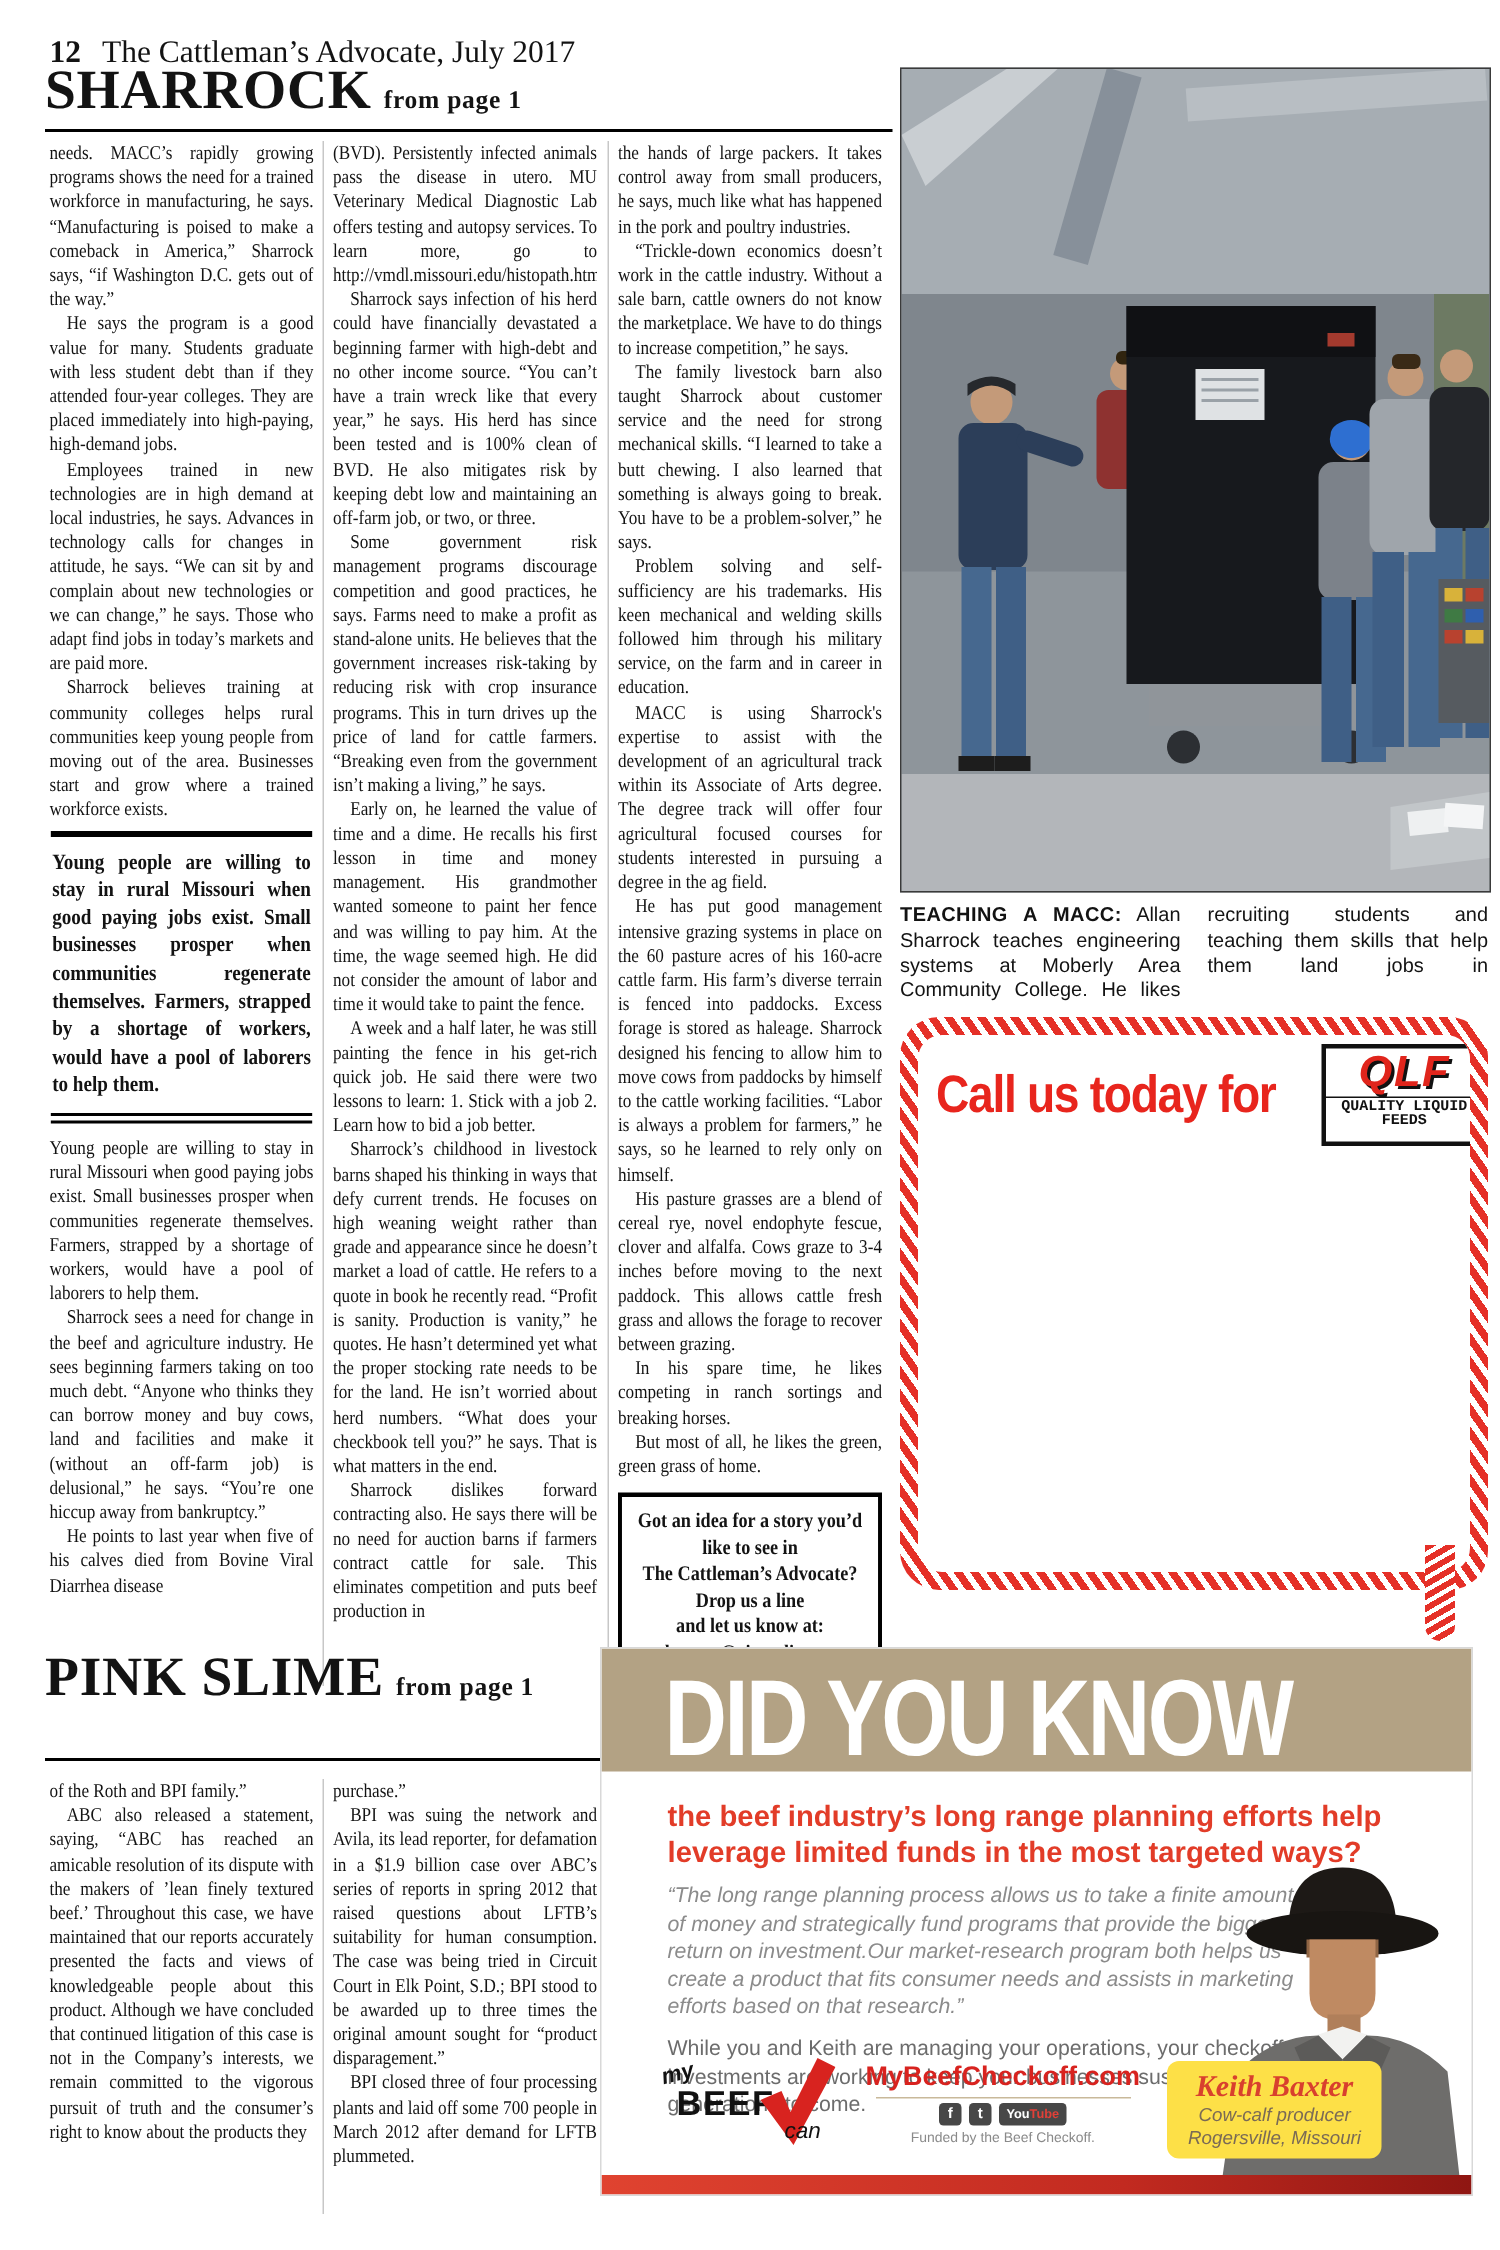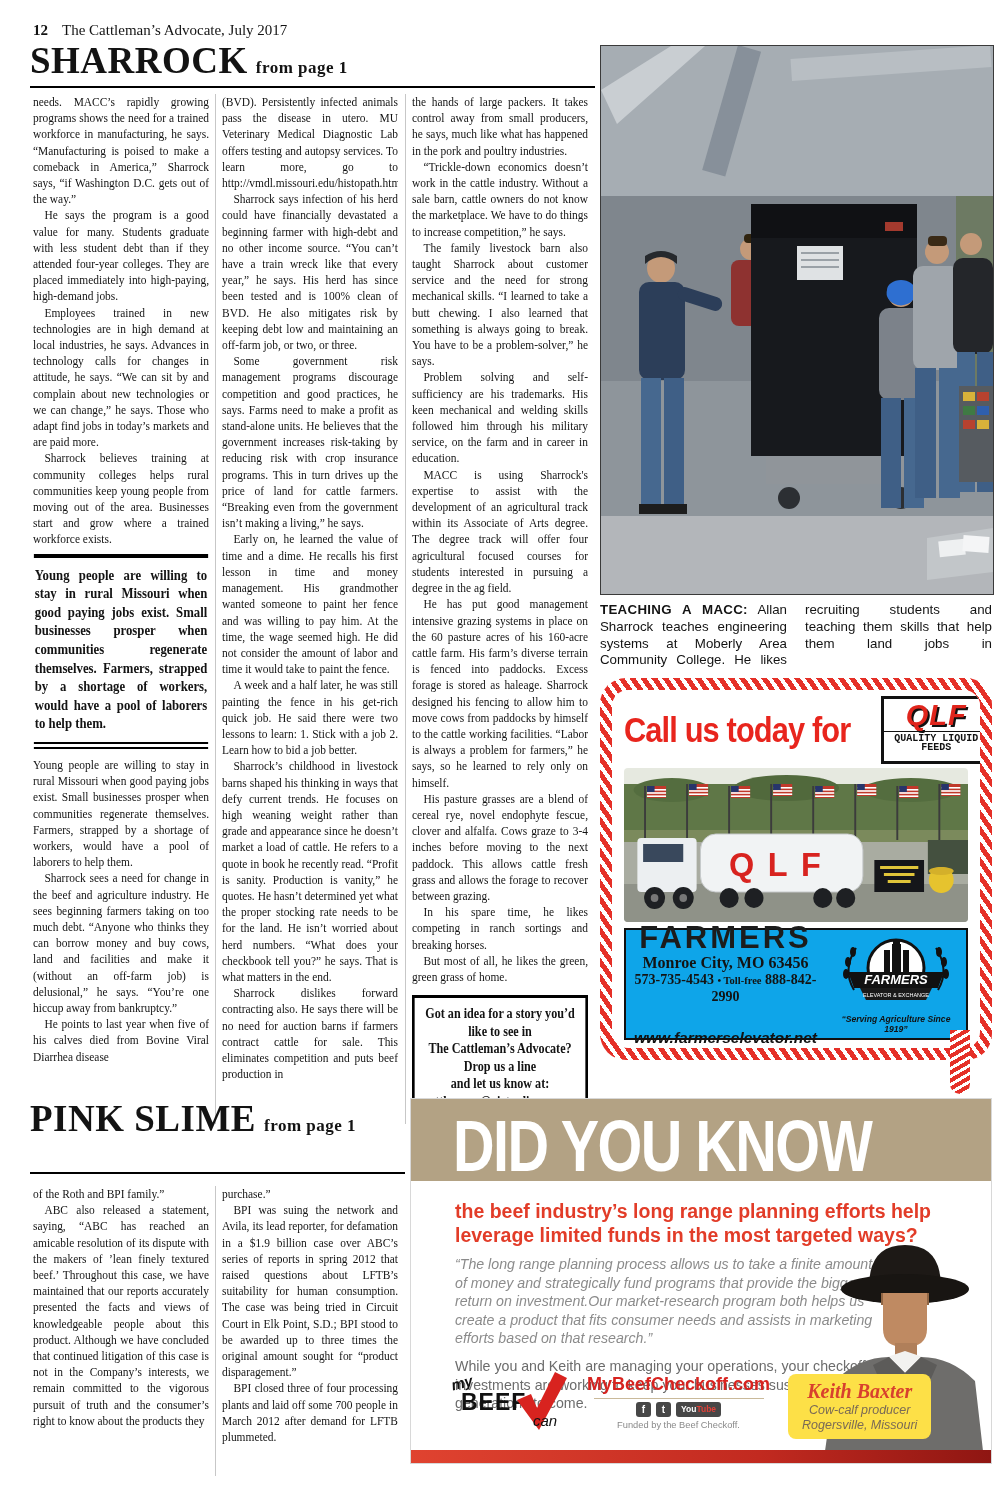--- a/index.html
+++ b/index.html
@@ -1,19 +1,19 @@
 <!DOCTYPE html>
 <html lang="en"><head>
 <meta charset="utf-8">
 <style>
   html,body{margin:0;padding:0;background:#fff;}
   .page{position:relative;width:1000px;height:1500px;background:#fff;overflow:hidden;
         font-family:"Liberation Serif",serif;color:#131313;}
   
-  .hdr{position:absolute;left:33px;top:22px;font-size:15px;}
+  .hdr{position:absolute;left:33px;top:22px;font-size:21px;}
   .hdr b{margin-right:14px;}
   .sec-head{position:absolute;font-weight:bold;letter-spacing:.5px;}
   .sec-head .big{font-size:37px;line-height:38px;}
   .sec-head .small{font-size:17px;margin-left:8px;}
   .rule{position:absolute;height:2px;background:#000;}
   
   .col{position:absolute;width:200px;transform:scaleX(.88);transform-origin:left top;overflow:hidden;}
   .col p{margin:0;font-size:13px;line-height:16.2px;text-align:justify;hyphens:auto;-webkit-hyphens:auto;}
   .col p.ind{text-indent:13px;}
   .vrule{position:absolute;width:1px;background:#c7c7c7;}
@@ -26,21 +26,21 @@
   .photo{position:absolute;left:600px;top:45px;width:392px;height:548px;border:1px solid #3a3a3a;
          overflow:hidden;background:#9aa1a7;}
   .caption{position:absolute;left:600px;top:602px;width:392px;height:72px;
            font-family:"Liberation Sans",sans-serif;font-size:13.3px;line-height:16.8px;
            column-count:2;column-gap:18px;text-align:justify;}
   .caption b{letter-spacing:.3px;}
   
   .qlf{position:absolute;left:600px;top:678px;width:392px;height:382px;border-radius:26px;
        background:repeating-linear-gradient(55deg,#e53028 0 5px,#fff 5px 9px);padding:0;}
   .qlf-inner{position:absolute;left:12px;top:12px;right:12px;bottom:12px;background:#fff;border-radius:16px;
-             padding:8px 12px;display:flex;flex-direction:column;gap:6px;overflow:hidden;}
+             padding:8px 12px;display:flex;gap:6px;overflow:hidden;}
   .qlf-call{display:flex;align-items:center;justify-content:space-between;height:64px;}
   .qlf-call .txt{font-family:"Liberation Sans",sans-serif;font-weight:900;font-size:35px;color:#e8251d;
                  transform:scaleX(.88);transform-origin:left center;white-space:nowrap;letter-spacing:-1px;}
   .qlf-logo{width:104px;height:62px;border:3px solid #111;background:#fff;text-align:center;flex:0 0 auto;}
   .qlf-logo .q{font-family:"Liberation Sans",sans-serif;font-style:italic;font-weight:900;font-size:29px;
                line-height:32px;color:#e0251c;text-shadow:2px 2px 0 #111;letter-spacing:1px;border-bottom:1px solid #111;}
   .qlf-logo .s{font-family:Liberation Mono, monospace;font-weight:bold;font-size:10px;line-height:9px;color:#111;padding-top:2px;}
   .qlf-truck{height:158px;border-radius:4px;overflow:hidden;}
   .farmbox{height:100px;border:2px solid #111;background:#0ea5e9;display:flex;align-items:center;padding:4px 8px;gap:16px;}
   .farmbox .lft{flex:1;text-align:center;font-family:"Liberation Sans",sans-serif;}
@@ -48,21 +48,21 @@
   .farm-sub{font-weight:bold;font-size:16.5px;line-height:18px;color:#1c1c1c;}
   .farm-city{font-family:"Liberation Serif",serif;font-weight:bold;font-size:16px;line-height:19px;}
   .farm-phone{font-family:"Liberation Serif",serif;font-weight:bold;font-size:14px;line-height:16px;}
   .farm-phone .tf{font-size:10.5px;}
   .farm-site{font-weight:bold;font-style:italic;font-size:15.5px;line-height:17px;color:#111;margin-top:24px;}
   .farm-badge{width:126px;text-align:center;flex:0 0 auto;}
   .farm-tag{font-family:"Liberation Sans",sans-serif;font-weight:bold;font-style:italic;font-size:8.6px;color:#111;}
   .rope-tail{position:absolute;right:22px;bottom:-34px;width:20px;height:64px;border-radius:0 0 11px 11px;
              background:repeating-linear-gradient(150deg,#e53028 0 4px,#fff 4px 7px);}
   
-  .dyk{position:absolute;left:410px;top:1098px;width:580px;height:364px;background:#fff;
+  .dyk{position:absolute;left:400px;top:1098px;width:580px;height:364px;background:#fff;
        border:1px solid #d8d8d8;overflow:hidden;font-family:"Liberation Sans",sans-serif;}
   .dyk-band{position:absolute;left:0;top:0;width:100%;height:82px;background:#b3a284;}
   .dyk-title{position:absolute;left:42px;top:8px;font-weight:bold;font-size:72px;line-height:78px;color:#fff;
              letter-spacing:-2px;transform:scaleX(.8);transform-origin:left top;white-space:nowrap;}
   .dyk-headline{position:absolute;left:44px;top:100px;width:500px;font-weight:bold;font-size:19.5px;
                 line-height:24px;color:#e23c28;}
   .dyk-quote{position:absolute;left:44px;top:156px;width:420px;font-style:italic;font-size:14.2px;
              line-height:18.5px;color:#8b8b8b;}
   .dyk-statement{position:absolute;left:44px;top:258px;width:470px;font-size:14.2px;line-height:18.5px;color:#6c6c6c;}
   .dyk-keith{position:absolute;right:2px;bottom:12px;width:172px;height:222px;}

